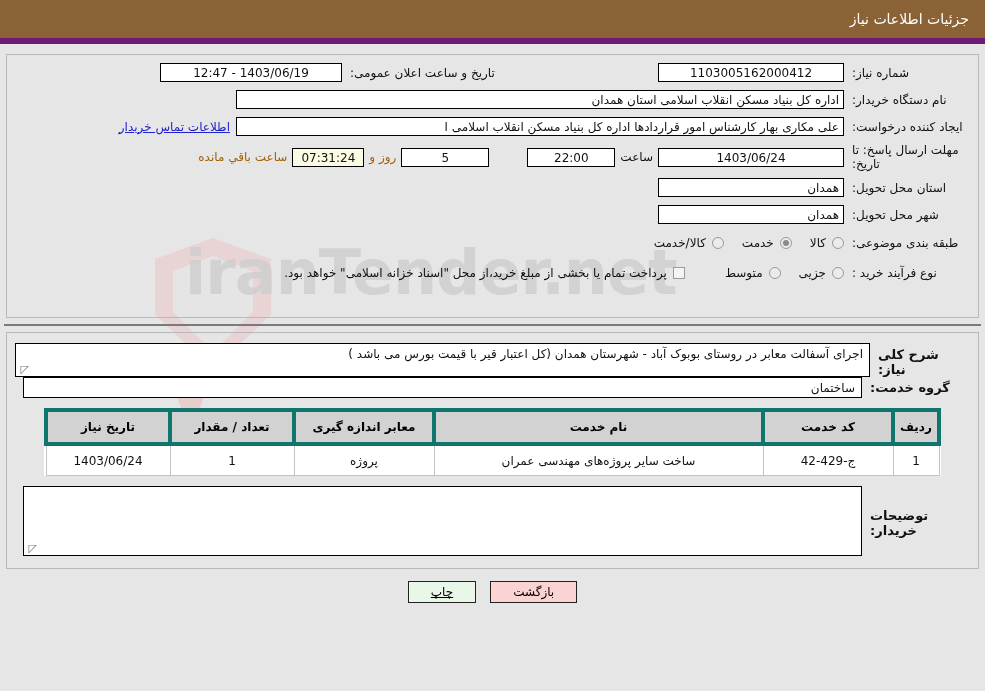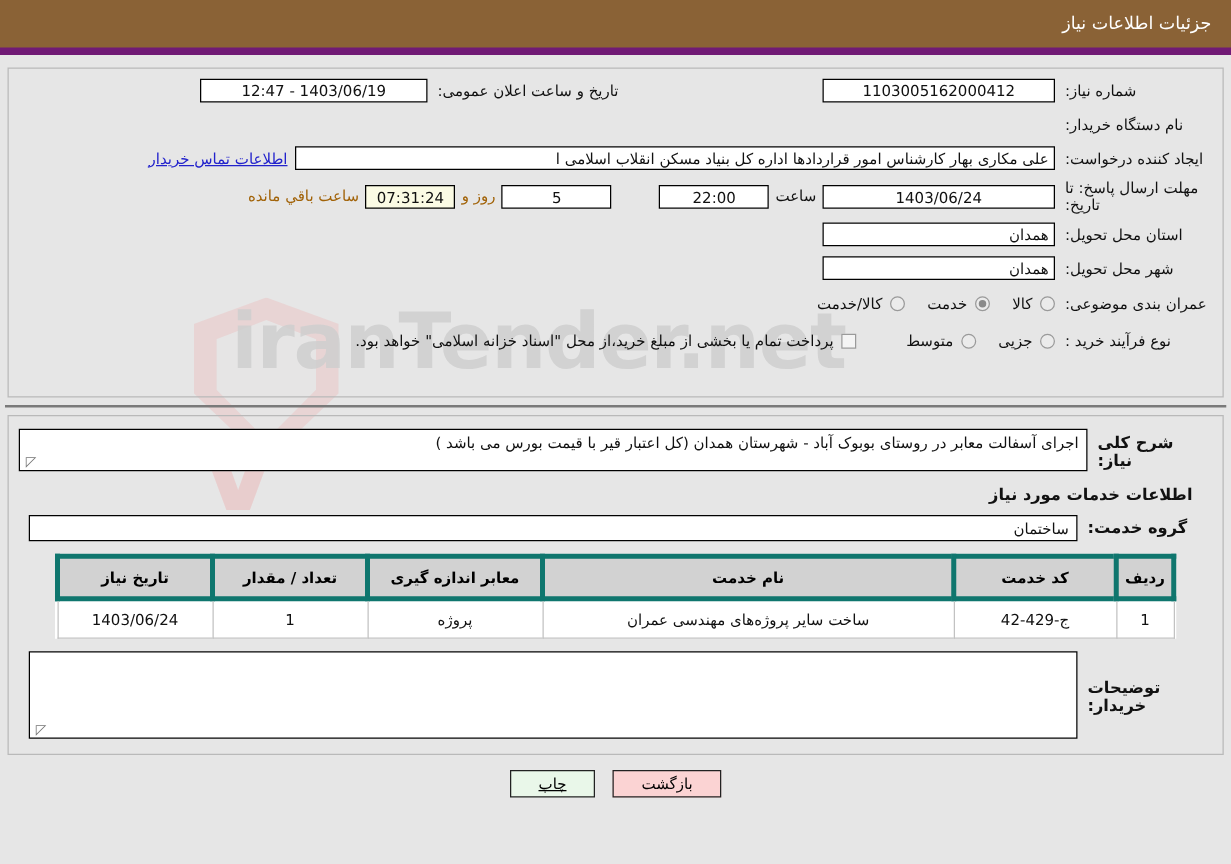--- a/index.html
+++ b/index.html
@@ -189,20 +189,23 @@
         <div class="inp" style="width:186px;">1103005162000412</div>
       </div>
       <div class="flabel" style="width:196px;flex:0 0 196px;margin-right:112px;">تاریخ و ساعت اعلان عمومی:</div>
       <div class="fval">
         <div class="inp" style="width:182px;">1403/06/19 - 12:47</div>
       </div>
     </div>
 
     <div class="frow">
       <div class="flabel">نام دستگاه خریدار:</div>
+      <div class="fval" style="flex:1;">
+        <div class="inp rtlstart" style="width:608px;">اداره کل بنیاد مسکن انقلاب اسلامی استان همدان</div>
+      </div>
     </div>
 
     <div class="frow">
       <div class="flabel">ایجاد کننده درخواست:</div>
       <div class="fval">
         <div class="inp rtlstart" style="width:608px;">علی مکاری بهار کارشناس امور قراردادها اداره کل بنیاد مسکن انقلاب اسلامی ا</div>
       </div>
       <a class="lnk" style="margin-right:6px;" href="#">اطلاعات تماس خریدار</a>
     </div>
 
@@ -228,21 +231,21 @@
     </div>
 
     <div class="frow">
       <div class="flabel">شهر محل تحویل:</div>
       <div class="fval">
         <div class="inp rtlstart" style="width:186px;">همدان</div>
       </div>
     </div>
 
     <div class="frow" style="height:30px;">
-      <div class="flabel">عمران بندی موضوعی:</div>
+      <div class="flabel">طبقه بندی موضوعی:</div>
       <div class="fval">
         <label class="radio-item">
           <span class="radio"></span>
           <span class="rtxt">کالا</span>
         </label>
         <label class="radio-item">
           <span class="radio on"></span>
           <span class="rtxt">خدمت</span>
         </label>
         <label class="radio-item">
@@ -277,21 +280,20 @@
   <div class="panel desc">
 
     <div class="desc-row">
       <div class="desc-label">شرح کلی نیاز:</div>
       <div class="textarea">
         <span>اجرای آسفالت معابر در روستای بوبوک آباد - شهرستان همدان (کل اعتبار قیر با قیمت بورس می باشد )</span>
         <span class="resize-grip">◸</span>
       </div>
     </div>
 
-    <div class="section-title">اطلاعات خدمات مورد نیاز</div>
 
     <div class="group-row">
       <div class="group-label">گروه خدمت:</div>
       <div class="group-input">ساختمان</div>
     </div>
 
     <table class="grid">
       <thead>
         <tr>
           <th style="width:34px;">ردیف</th>

